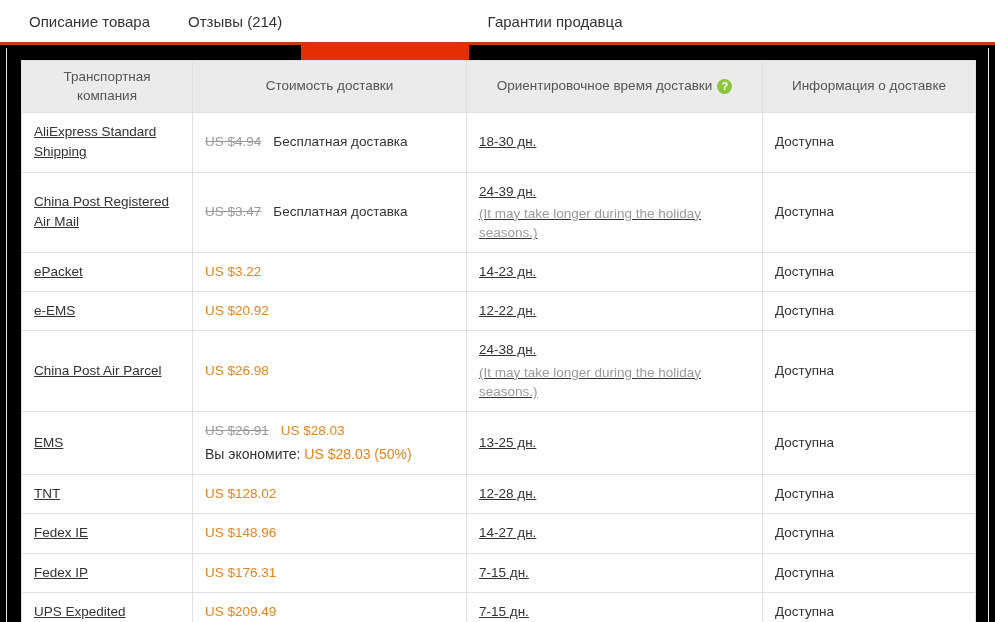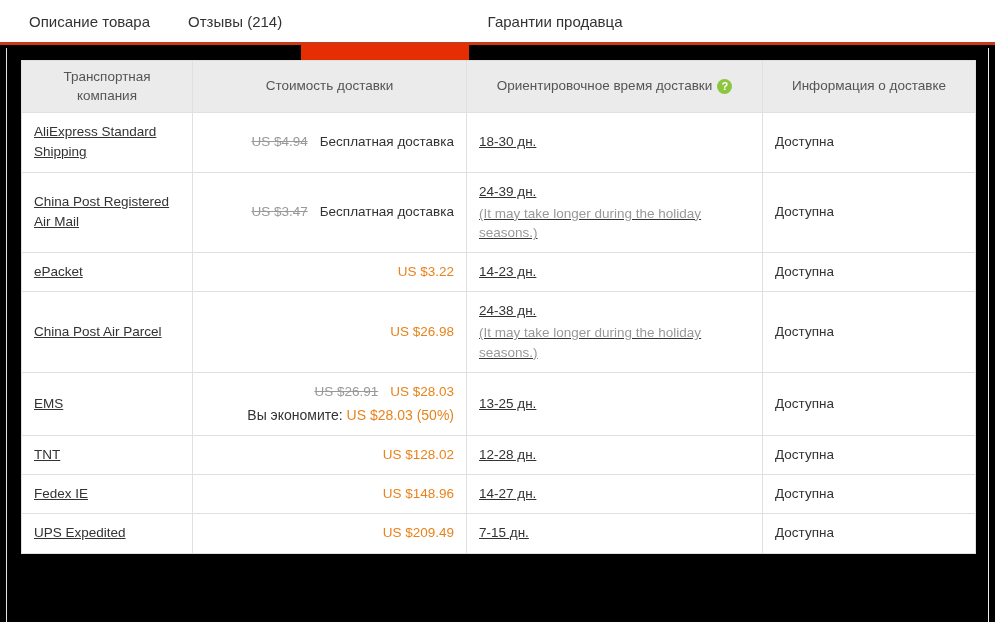--- a/index.html
+++ b/index.html
@@ -133,21 +133,21 @@
     color: #333333;
   }
   td.cell-company {
     text-align: left;
     font-size: 13.5px;
     color: #222222;
     padding: 9px 8px;
     text-decoration: underline;
   }
   td.cell-cost {
-    text-align: right;
+    text-align: left;
     margin-left: 44px;
   }
   td.cell-time {
     text-align: left;
     padding-left: 14px;
     text-decoration: underline;
   }
   td.cell-info {
     text-align: left;
     padding-left: 14px;
@@ -245,20 +245,28 @@
           </tr>
           <tr>
             <td class="cell-company"><span>ePacket</span></td>
             <td class="cell-cost"><span class="price">US $3.22</span></td>
             <td class="cell-time">
               <span class="time-main">14-23 дн.</span>
             </td>
             <td class="cell-info"><span>Доступна</span></td>
           </tr>
           <tr>
+            <td class="cell-company"><span>e-EMS</span></td>
+            <td class="cell-cost"><span class="price">US $20.92</span></td>
+            <td class="cell-time">
+              <span class="time-main">12-22 дн.</span>
+            </td>
+            <td class="cell-info"><span>Доступна</span></td>
+          </tr>
+          <tr>
             <td class="cell-company"><span>China Post Air Parcel</span></td>
             <td class="cell-cost"><span class="price">US $26.98</span></td>
             <td class="cell-time">
               <span class="time-main">24-38 дн.</span>
               <span class="time-note">(It may take longer during the holiday seasons.)</span>
             </td>
             <td class="cell-info"><span>Доступна</span></td>
           </tr>
           <tr>
             <td class="cell-company"><span>EMS</span></td>
@@ -274,20 +282,28 @@
             <td class="cell-time">
               <span class="time-main">12-28 дн.</span>
             </td>
             <td class="cell-info"><span>Доступна</span></td>
           </tr>
           <tr>
             <td class="cell-company"><span>Fedex IE</span></td>
             <td class="cell-cost"><span class="price">US $148.96</span></td>
             <td class="cell-time">
               <span class="time-main">14-27 дн.</span>
+            </td>
+            <td class="cell-info"><span>Доступна</span></td>
+          </tr>
+          <tr>
+            <td class="cell-company"><span>Fedex IP</span></td>
+            <td class="cell-cost"><span class="price">US $176.31</span></td>
+            <td class="cell-time">
+              <span class="time-main">7-15 дн.</span>
             </td>
             <td class="cell-info"><span>Доступна</span></td>
           </tr>
           <tr>
             <td class="cell-company"><span>UPS Expedited</span></td>
             <td class="cell-cost"><span class="price">US $209.49</span></td>
             <td class="cell-time">
               <span class="time-main">7-15 дн.</span>
             </td>
             <td class="cell-info"><span>Доступна</span></td>

